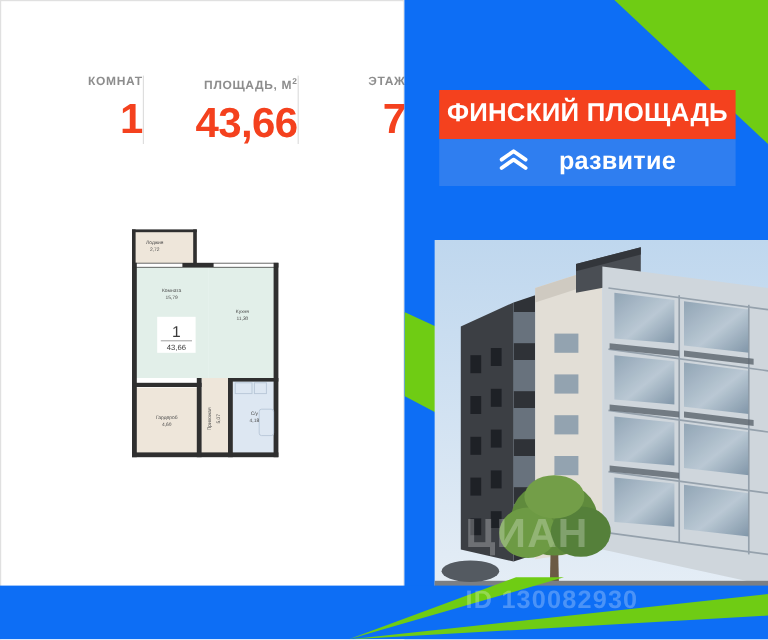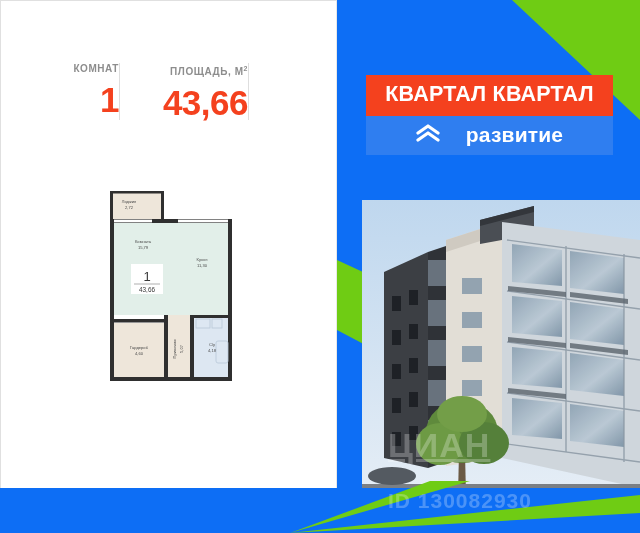--- a/index.html
+++ b/index.html
@@ -150,21 +150,21 @@
   
   #watermark {
     position: absolute;
     left: 388px;
     top: 430px;
     width: 250px;
     color: rgba(255,255,255,0.26);
     font-weight: bold;
     pointer-events: none;
   }
-  #wm-brand { font-size: 34px; letter-spacing: 1px; line-height: 30px; text-decoration: underline; }
+  #wm-brand { font-size: 34px; letter-spacing: 1px; line-height: 30px; }
   #wm-id    { font-size: 21px; letter-spacing: 1px; line-height: 24px; margin-top: 29px; }
 </style>
 </head>
 <body>
 
 <div id="page">
 
   <div id="left-panel">
 
     <div id="stats">
@@ -172,20 +172,24 @@
       <div class="stat stat-rooms">
         <div class="stat-label">КОМНАТ</div>
         <div class="stat-value v-rooms">1</div>
       </div>
 
       <div class="stat stat-area">
         <div class="stat-label"><span>ПЛОЩАДЬ, М</span><sup>2</sup></div>
         <div class="stat-value v-area">43,66</div>
       </div>
 
+      <div class="stat stat-floor">
+        <div class="stat-label">ЭТАЖ</div>
+        <div class="stat-value v-floor">7</div>
+      </div>
 
     </div>
 
     <div id="plan">
       <svg width="134" height="192" viewBox="0 0 134 192" xmlns="http://www.w3.org/2000/svg">
 
         <rect x="8" y="2" width="52" height="28" fill="#eee6da"></rect>
 
         <rect x="8" y="30" width="62" height="94" fill="#e2efe9"></rect>
 
@@ -351,21 +355,21 @@
           <ellipse cx="122" cy="243" rx="25" ry="21" fill="#55803a"></ellipse>
           <ellipse cx="100" cy="214" rx="25" ry="18" fill="#739e48"></ellipse>
         </g>
 
         <rect x="0" y="284" width="278" height="16" fill="#7b7f84"></rect>
         <ellipse cx="30" cy="276" rx="24" ry="9" fill="#545a61"></ellipse>
       </g>
     </svg>
 
     <div id="logo-block">
-      <div id="logo-title">КВАРТАЛ КВАРТАЛ</div>
+      <div id="logo-title">ФИНСКИЙ ПЛОЩАДЬ</div>
       <div id="logo-sub">
         <svg id="chevron-icon" width="24" height="22" viewBox="0 0 24 22">
           <path d="M2 9 L12 2 L22 9" stroke="#ffffff" stroke-width="3.2" fill="none" stroke-linecap="round" stroke-linejoin="round"></path>
           <path d="M2 16 L12 9 L22 16" stroke="#ffffff" stroke-width="3.2" fill="none" stroke-linecap="round" stroke-linejoin="round"></path>
         </svg>
         <span id="logo-sub-text">развитие</span>
       </div>
     </div>
   </div>
 

